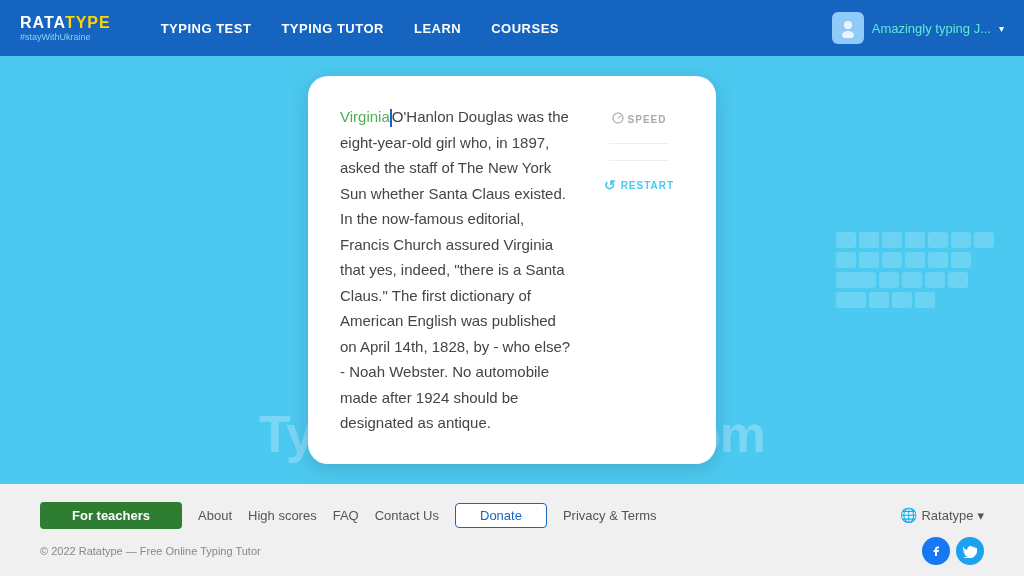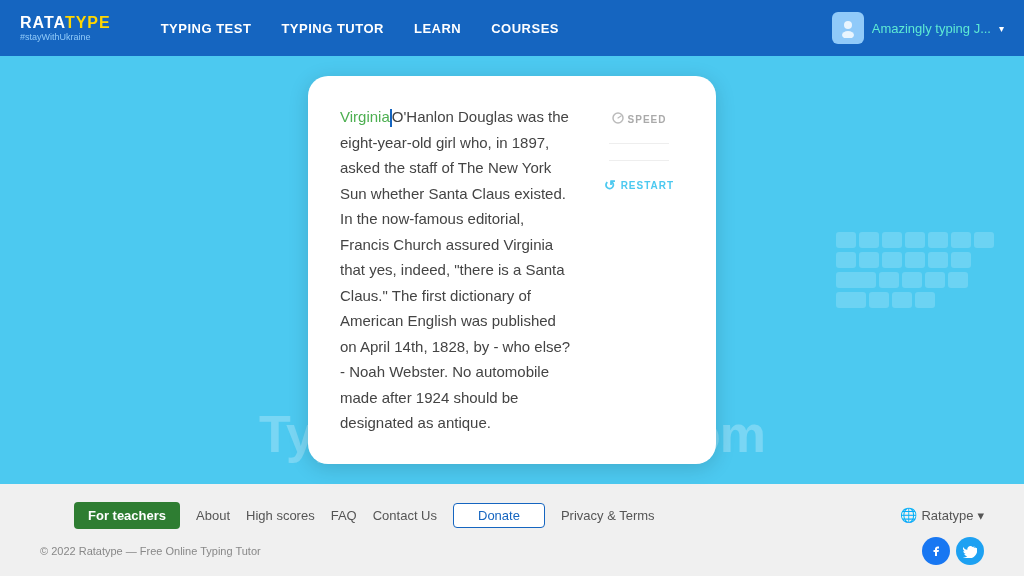--- a/index.html
+++ b/index.html
@@ -243,26 +243,25 @@
     }
     .footer-link {
       color: #555;
       font-size: 13px;
       cursor: pointer;
       text-decoration: none;
     }
     .for-teachers-btn {
       background: #2e7d32;
       color: white;
-      padding: 6px 14px;
+      padding: 6px 32px;
       border-radius: 4px;
       font-size: 13px;
       font-weight: 600;
       cursor: pointer;
-      margin-left: 34px;
     }
     .donate-btn {
       border: 1.5px solid #1565c0;
       color: #1565c0;
       padding: 4px 24px;
       border-radius: 4px;
       font-size: 13px;
       cursor: pointer;
       background: white;
     }

